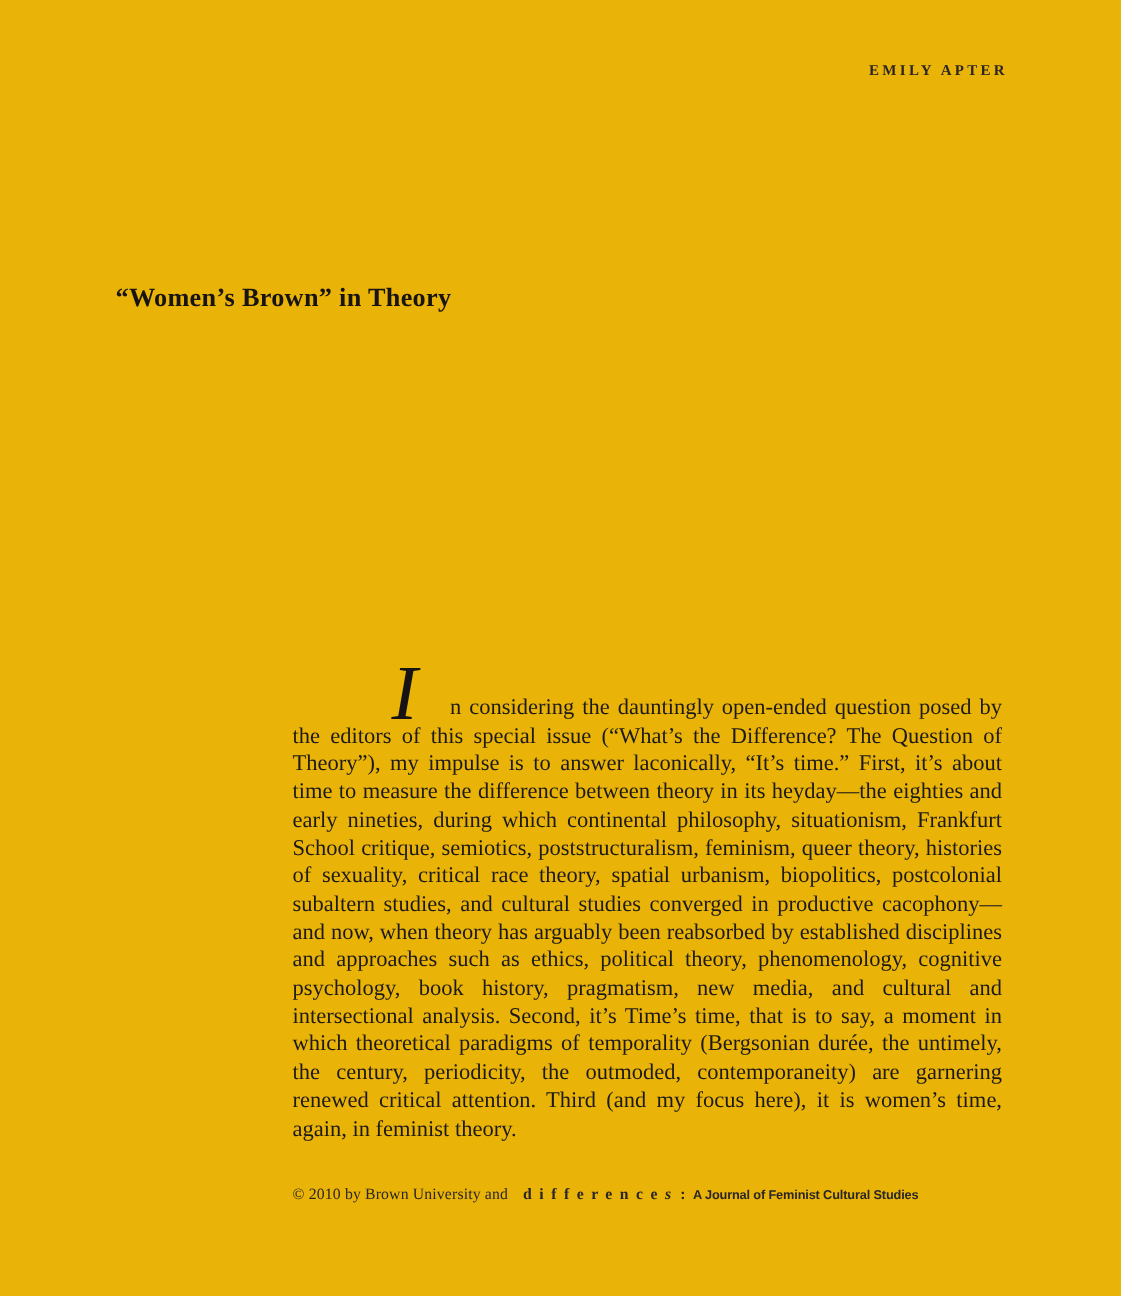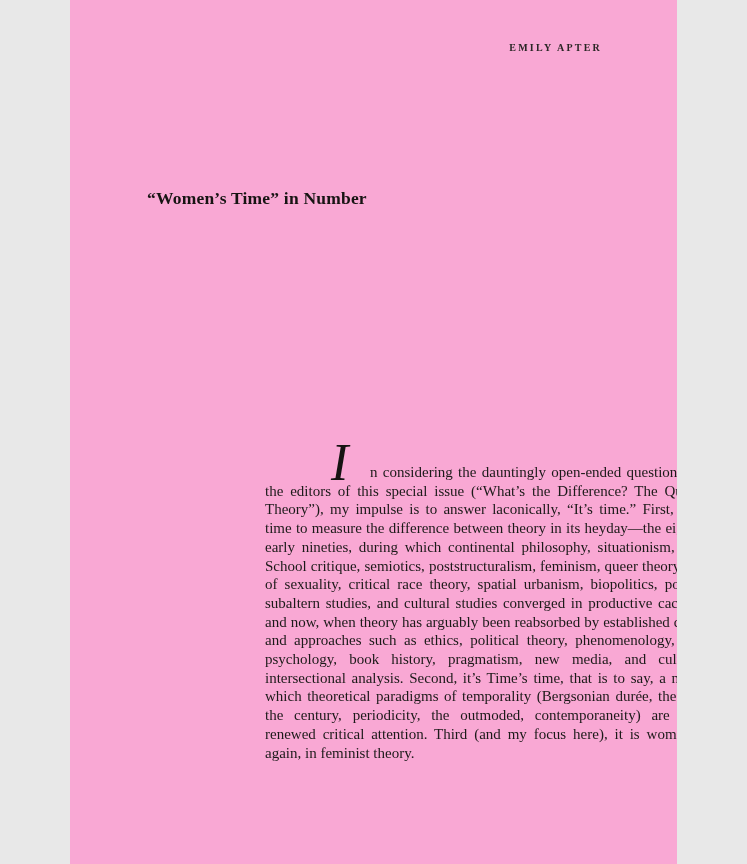--- a/index.html
+++ b/index.html
@@ -2,23 +2,23 @@
 <html lang="en"><head>
 <meta charset="utf-8">
 <style>
   html, body {
     margin: 0;
     padding: 0;
     background: #e8e8e8;
   }
   .page {
     position: relative;
-    width: 607px;
+    width: 747px;
     height: 864px;
-    background: #f9a8d4;
+    background: #eab308;
     font-family: "Liberation Serif", serif;
     color: #1c1a19;
     overflow: hidden;
     margin: 0 auto;
   }
   .author-header {
     position: absolute;
     top: 42px;
     right: 75px;
     font-size: 10px;
@@ -93,23 +93,26 @@
     letter-spacing: -0.1px;
   }
 </style>
 </head>
 <body>
 
 <div class="page">
 
   <div class="author-header">EMILY APTER</div>
 
-  <h1 class="article-title">“Women’s Time” in Number</h1>
+  <h1 class="article-title">“Women’s Brown” in Theory</h1>
 
   <div class="body-block">
     <span class="drop-cap">I</span>
     <p class="body-paragraph"><span>n considering the dauntingly open-ended question posed by the editors of this special issue (“What’s the Difference? The Question of Theory”), my impulse is to answer laconically, “It’s time.” First, it’s about time to measure the difference between theory in its </span><span class="it">heyday</span><span>—the eighties and early nineties, during which continental philosophy, situationism, Frankfurt School critique, semiotics, poststructuralism, feminism, queer theory, histories of sexuality, critical race theory, spatial urbanism, biopolitics, postcolonial subaltern studies, and cultural studies converged in productive cacophony—and </span><span class="it">now</span><span>, when theory has arguably been reabsorbed by established disciplines and approaches such as ethics, political theory, phenomenology, cognitive psychology, book history, pragmatism, new media, and cultural and intersectional analysis. Second, it’s Time’s time, that is to say, a moment in which theoretical paradigms of temporality (Bergsonian </span><span class="it">durée</span><span>, the untimely, the century, periodicity, the outmoded, contemporaneity) are garnering renewed critical attention. Third (and my focus here), it is women’s time, again, in feminist theory.</span></p>
   </div>
 
   <div class="footer">
+    <p class="footer-line">
+      <span class="copyright-text">© 2010 by Brown University and</span><span class="journal-name"><span>difference</span><span class="final-s">s</span></span><span class="journal-colon">:</span><span class="journal-tagline">A Journal of Feminist Cultural Studies</span>
+    </p>
   </div>
 
 </div>
 
 </body></html>

